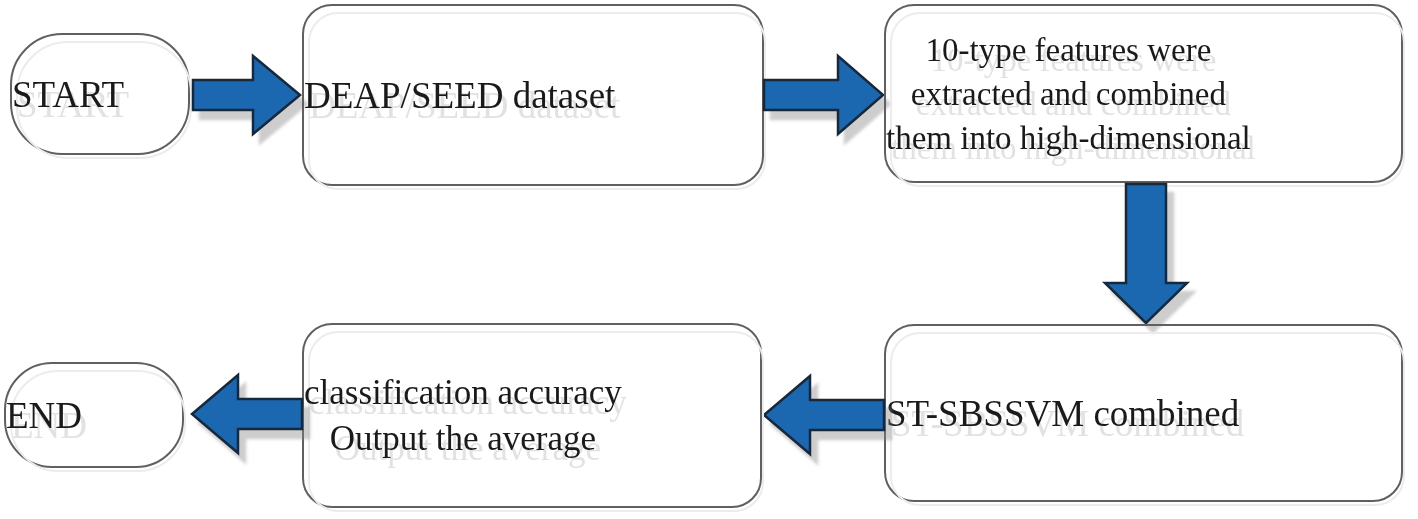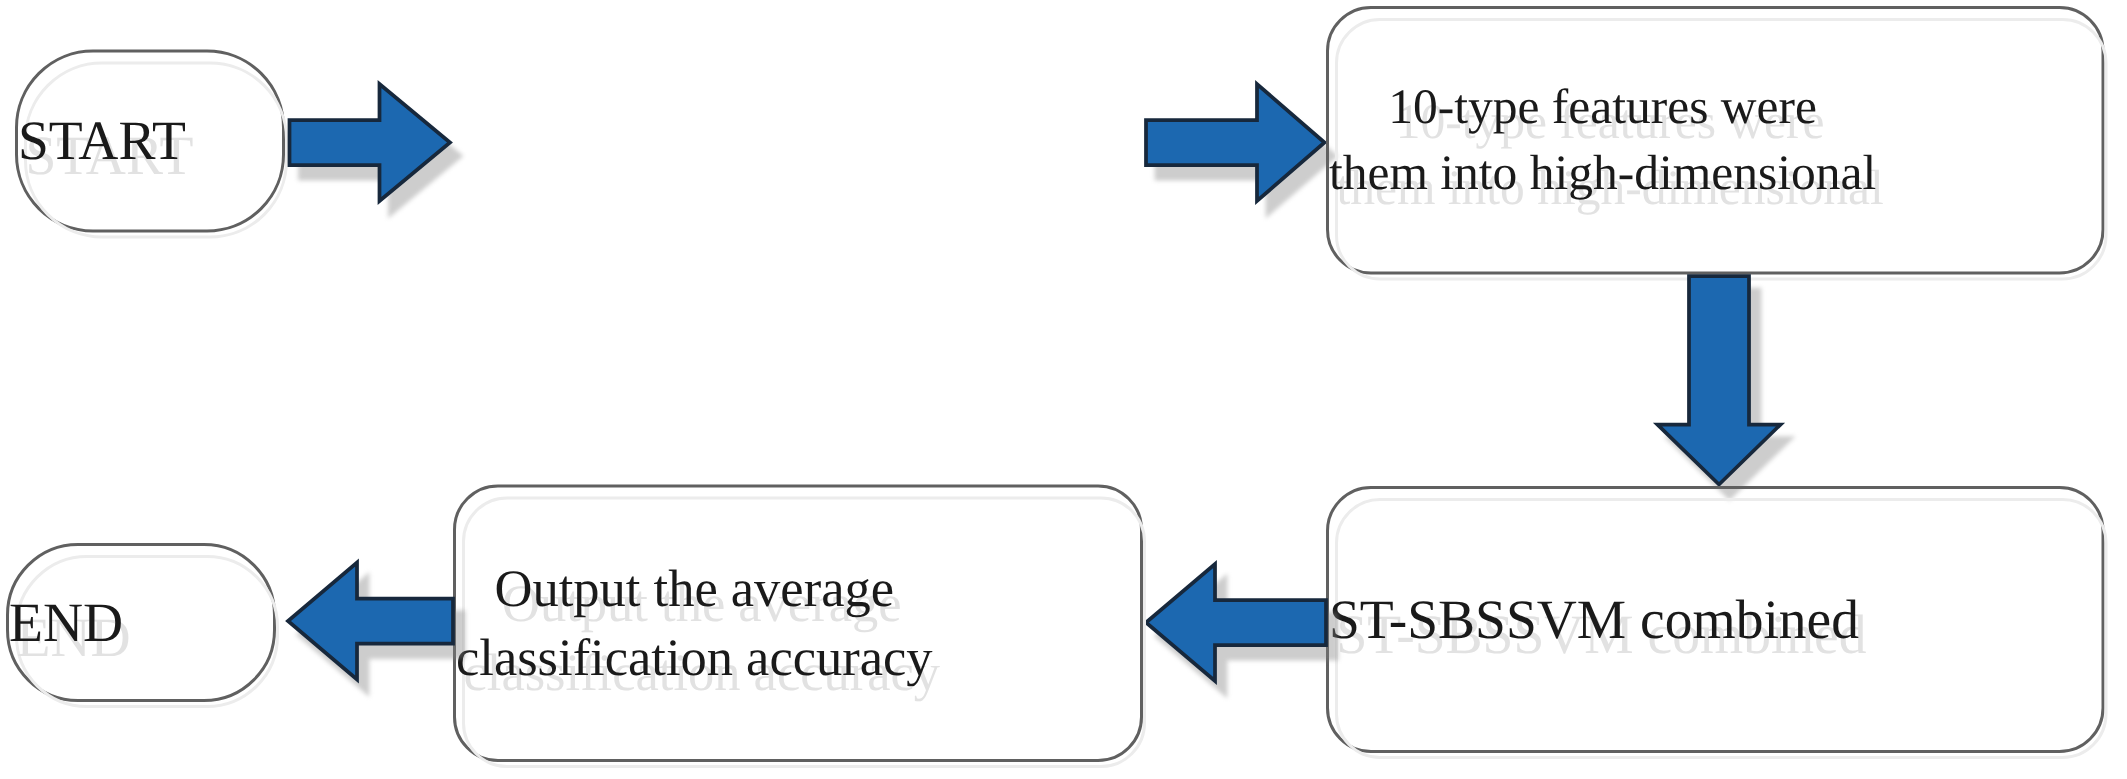--- a/index.html
+++ b/index.html
@@ -83,50 +83,56 @@
   <div class="node terminator" id="node-start">
     <span class="label">
       <span class="line">START</span>
     </span>
   </div>
 
   <svg class="arrow" id="arrow-1" width="110" height="84" viewBox="0 0 110 84">
     <polygon points="1,27 61,27 61,3 108,42 61,81 61,57 1,57"></polygon>
   </svg>
 
+  <div class="node process" id="node-dataset">
+    <span class="label">
+      <span class="line">DEAP/SEED dataset</span>
+    </span>
+  </div>
 
   <svg class="arrow" id="arrow-2" width="122" height="84" viewBox="0 0 122 84">
     <polygon points="1,27 75,27 75,3 120,42 75,81 75,57 1,57"></polygon>
   </svg>
 
   <div class="node process" id="node-features">
     <span class="label">
       <span class="line">10-type features were</span>
+      <span class="line">extracted and combined</span>
       <span class="line">them into high-dimensional</span>
     </span>
   </div>
 
   <svg class="arrow" id="arrow-3" width="84" height="142" viewBox="0 0 84 142">
     <polygon points="22,1 62,1 62,100 83,100 42,140 1,100 22,100"></polygon>
   </svg>
 
   <div class="node process" id="node-analysis">
     <span class="label">
       <span class="line">ST-SBSSVM combined</span>
     </span>
   </div>
 
   <svg class="arrow" id="arrow-4" width="124" height="84" viewBox="0 0 124 84">
     <polygon points="122,27 48,27 48,3 2,42 48,81 48,57 122,57"></polygon>
   </svg>
 
   <div class="node process" id="node-output">
     <span class="label">
+      <span class="line">classification accuracy</span>
       <span class="line">Output the average</span>
-      <span class="line">classification accuracy</span>
     </span>
   </div>
 
   <svg class="arrow" id="arrow-5" width="114" height="84" viewBox="0 0 114 84">
     <polygon points="112,27 48,27 48,3 2,42 48,81 48,57 112,57"></polygon>
   </svg>
 
   <div class="node terminator" id="node-end">
     <span class="label">
       <span class="line">END</span>

